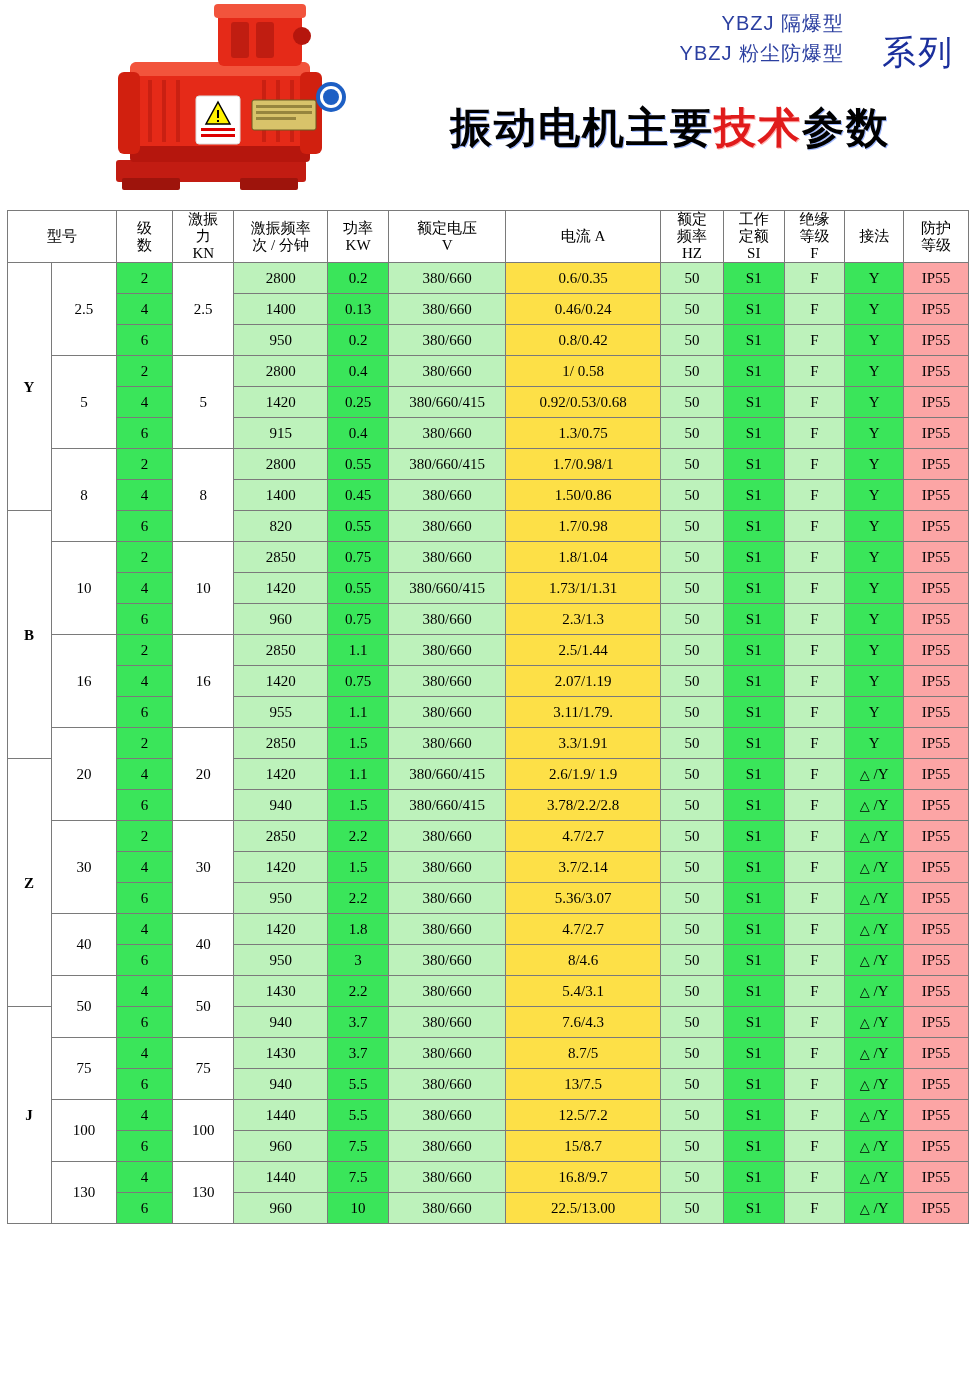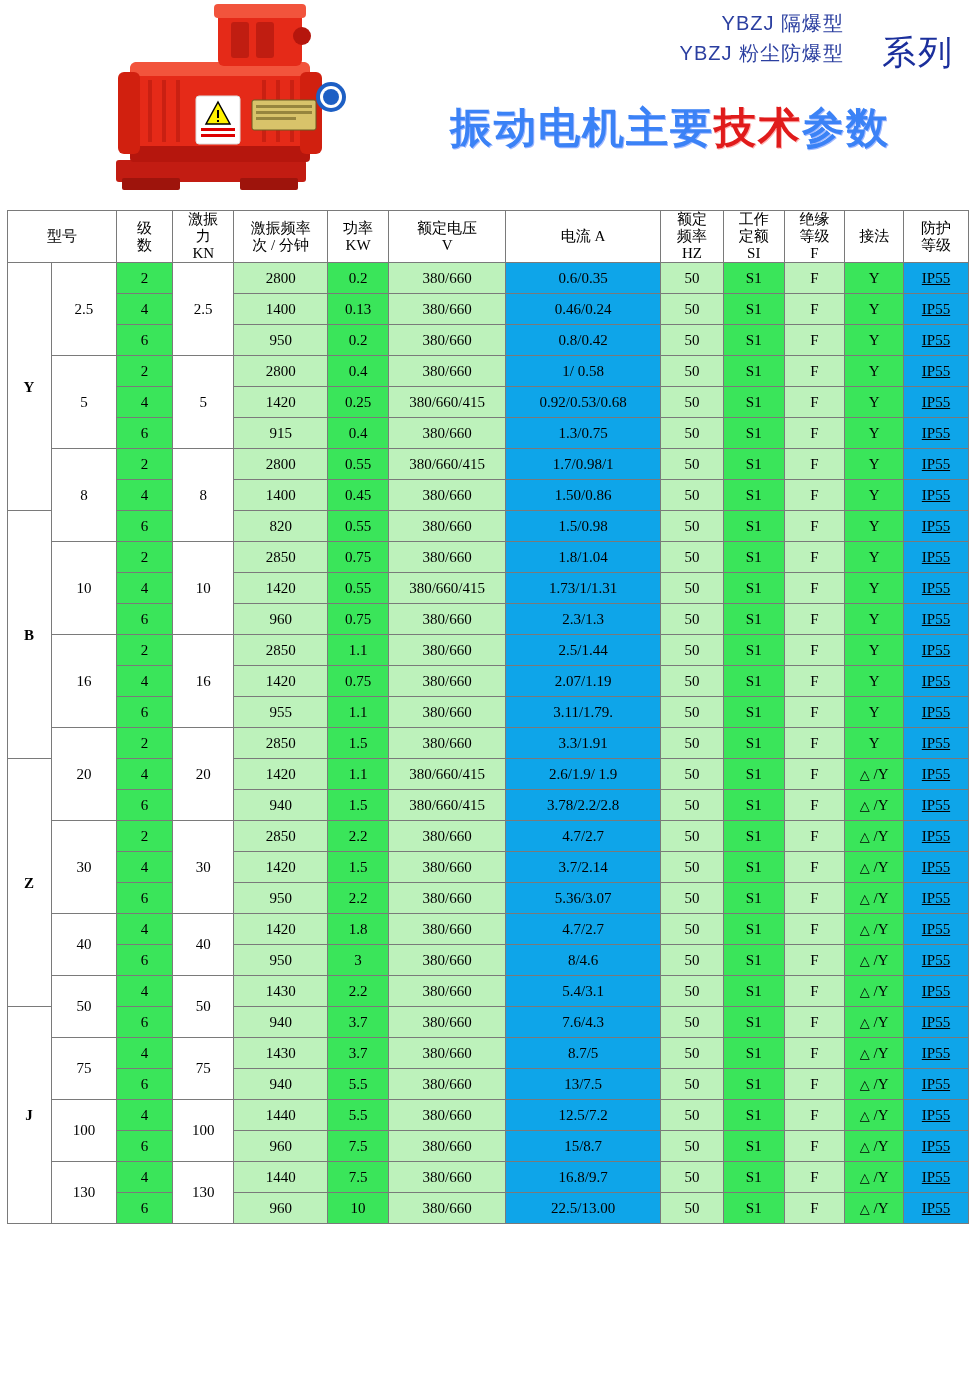--- a/index.html
+++ b/index.html
@@ -35,21 +35,21 @@
   }
   .hdr-main{
     position:absolute;left:0;top:92px;width:580px;
     text-align:center;
     font-family:"Liberation Sans", sans-serif;
     font-weight:bold;
     font-size:42px;
     letter-spacing:2px;
     white-space:nowrap;
   }
-  .hdr-main .blue{color:#3b82f6;text-shadow:1px 1px 0 #9fb8ff;text-align:right;}
+  .hdr-main .blue{color:#000000;text-shadow:1px 1px 0 #9fb8ff;text-align:right;}
   .hdr-main .red{color:#e01b1b;text-shadow:1px 1px 0 #ffb0b0;}
 
   
   table.spec{
     border-collapse:collapse;
     width:962px;
     margin:0 7px;
     table-layout:fixed;
   }
   table.spec th, table.spec td{
@@ -67,26 +67,26 @@
     height:86px;
     font-weight:normal;
   }
   .c-model{background:#ffffff;}
   .c-size{background:#ffffff;}
   .c-pole{background:#3ae55a;}
   .c-force{background:#ffffff;}
   .c-freq{background:#bdf2bb;}
   .c-kw{background:#3ae55a;margin-left:32px;}
   .c-volt{background:#bdf2bb;}
-  .c-amp{background:#0ea5e9;}
+  .c-amp{background:#fde047;}
   .c-hz{background:#bdf2bb;}
   .c-si{background:#3ae55a;}
   .c-f{background:#bdf2bb;}
   .c-conn{background:#3ae55a;}
-  .c-ip{background:#0ea5e9;text-decoration:underline;}
+  .c-ip{background:#fca5a5;}
 
   .ybzj-cell{
     font-size:30px;
     font-weight:bold;
     line-height:66px;
     letter-spacing:1px;
     font-family:"Liberation Serif", serif;
   }
   .tri{font-family:"DejaVu Sans", sans-serif;font-size:13px;}
 </style>
@@ -306,21 +306,21 @@
           <td class="c-f">F</td>
           <td class="c-conn">Y</td>
           <td class="c-ip">IP55</td>
         </tr>
         <tr>
           <td class="c-model ybzj-cell" rowspan="8">B</td>
           <td class="c-pole">6</td>
           <td class="c-freq">820</td>
           <td class="c-kw">0.55</td>
           <td class="c-volt">380/660</td>
-          <td class="c-amp">1.5/0.98</td>
+          <td class="c-amp">1.7/0.98</td>
           <td class="c-hz">50</td>
           <td class="c-si">S1</td>
           <td class="c-f">F</td>
           <td class="c-conn">Y</td>
           <td class="c-ip">IP55</td>
         </tr>
         <tr>
           <td class="c-size" rowspan="3">10</td>
           <td class="c-pole">2</td>
           <td class="c-force" rowspan="3">10</td>

